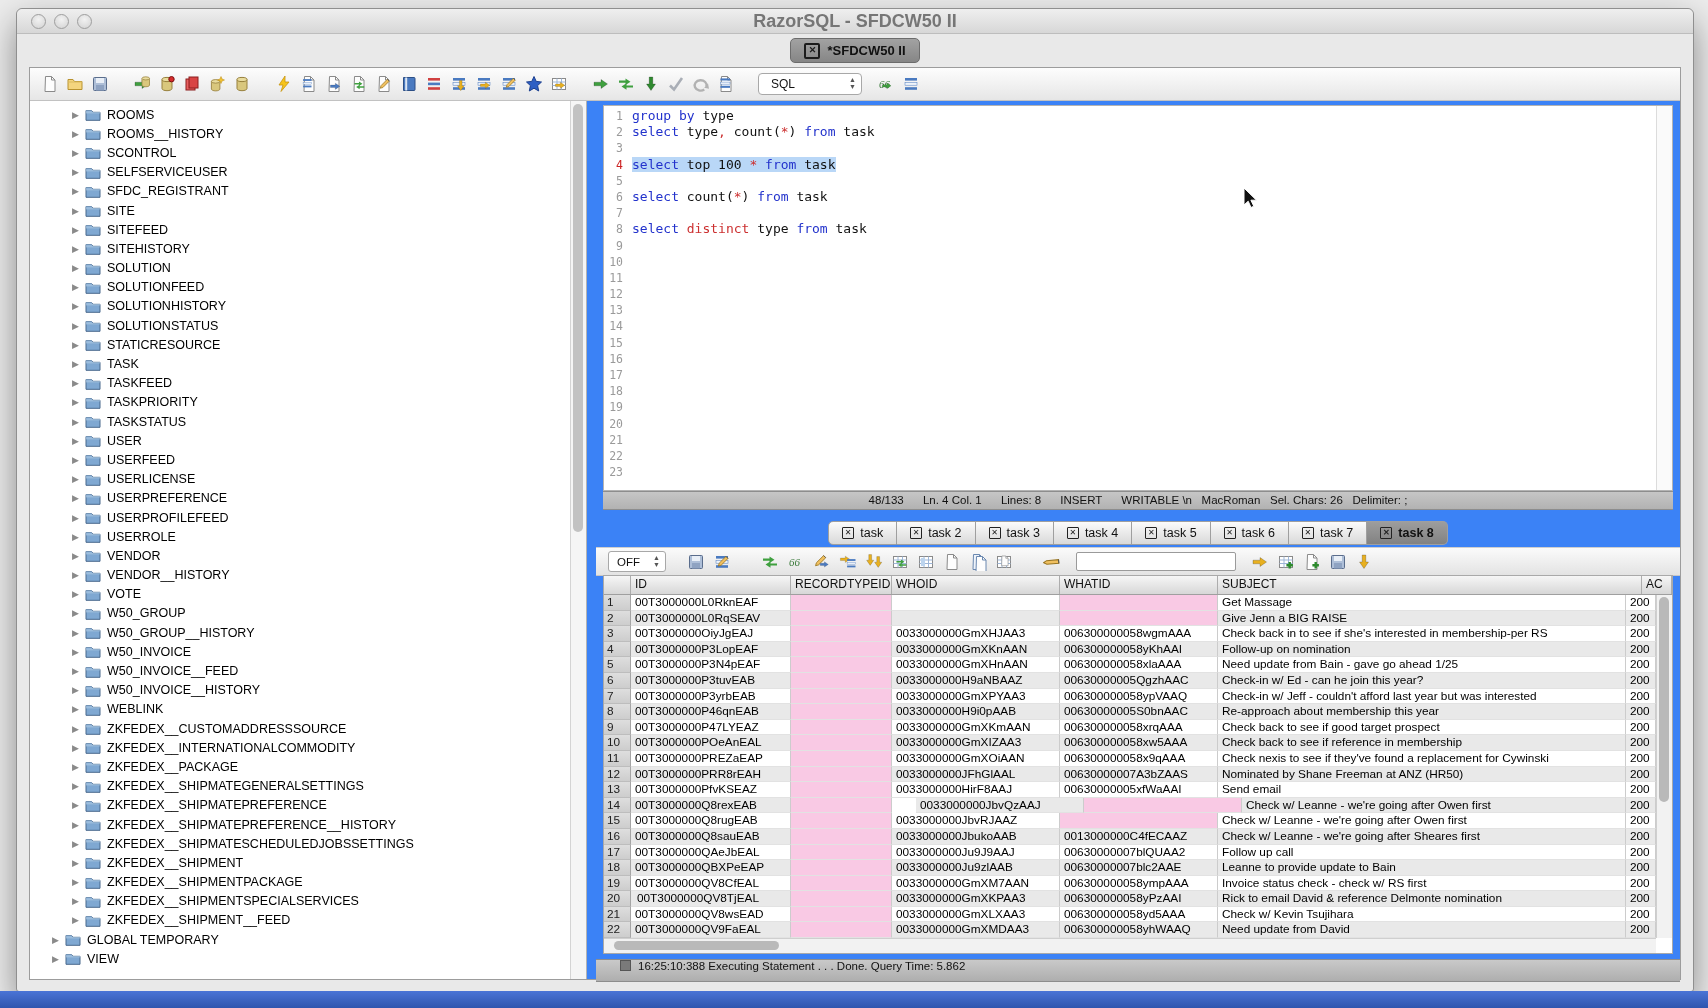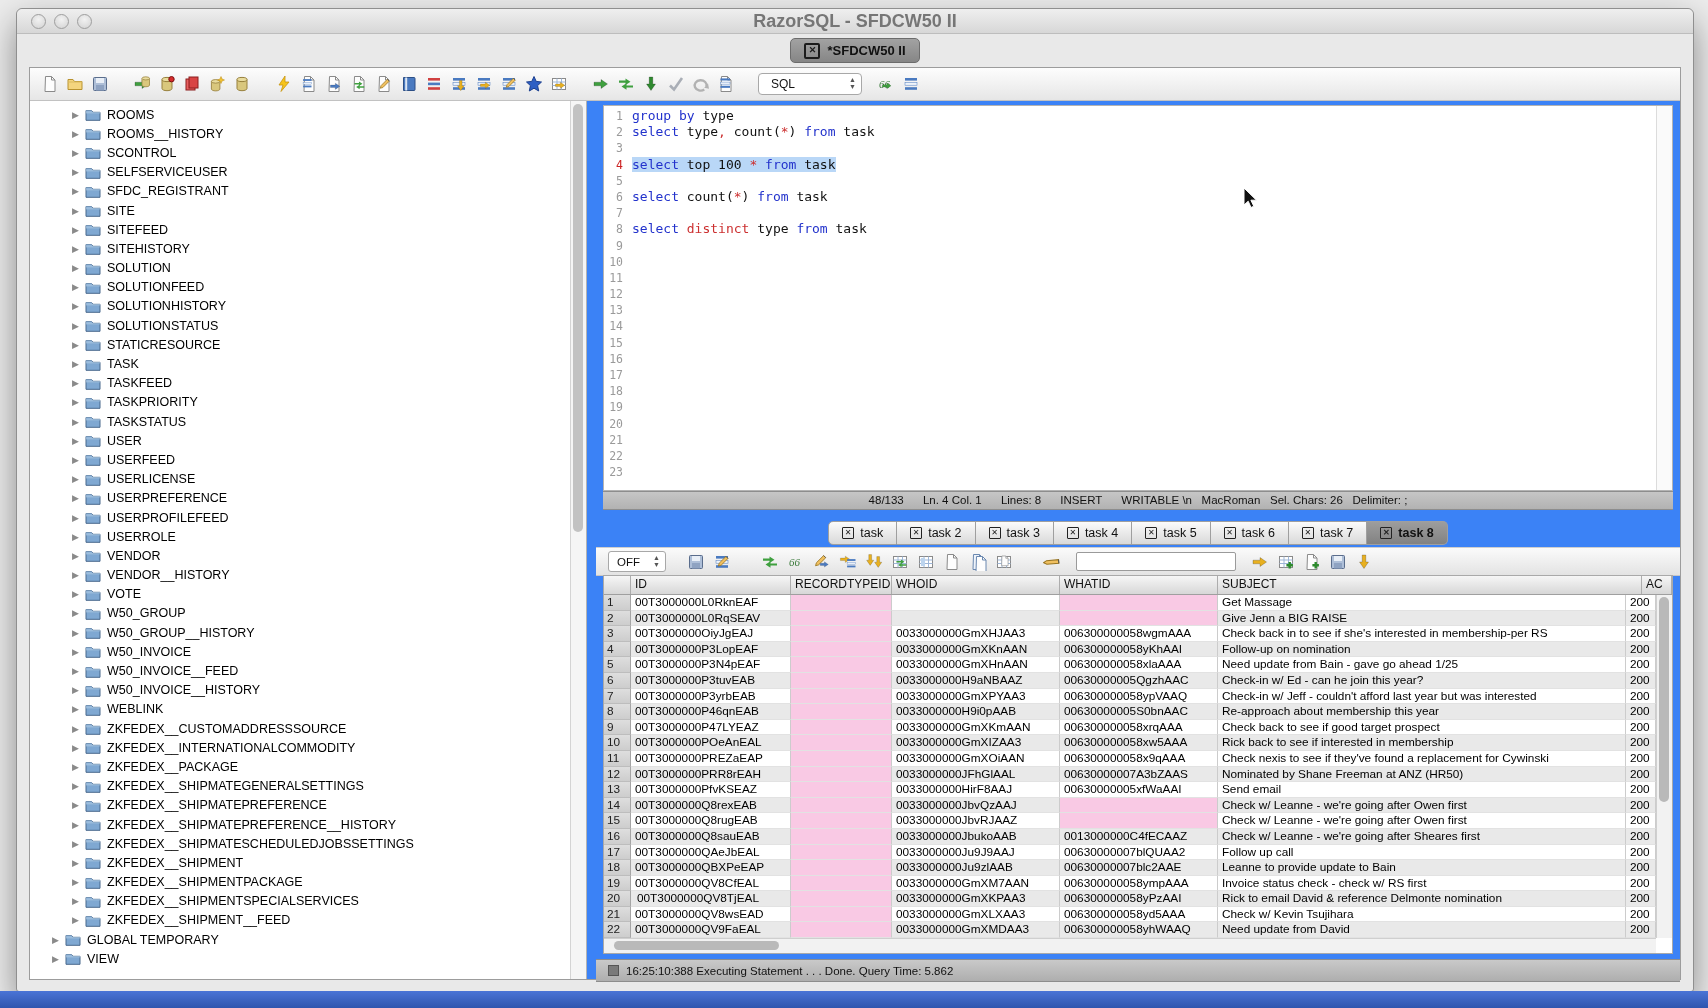--- a/index.html
+++ b/index.html
@@ -93,21 +93,21 @@
   .gc.num{background:linear-gradient(#dedede,#cdcdcd)!important;border-right:1px solid #a5a5a5;
       border-bottom:1px solid #bdbdbd;color:#222;padding-left:3px}
   .gc.null{background:#f9c9e4!important}
   .gvscroll{position:absolute;right:0;top:19px;width:15px;bottom:15px;background:#f2f2f2;border-left:1px solid #cfcfcf}
   .gvthumb{position:absolute;left:2px;top:2px;width:10px;height:205px;background:#b9b9b9;border-radius:5px}
   .ghscroll{position:absolute;left:0;right:16px;bottom:0;height:14px;background:#f2f2f2;border-top:1px solid #cfcfcf}
   .ghthumb{position:absolute;left:10px;top:2px;width:165px;height:9px;background:#b9b9b9;border-radius:5px}
   
   .bstatus{position:absolute;left:0;right:0;top:858px;height:21px;
        background:linear-gradient(#c9c9c9,#aeaeae);border-top:1px solid #8d8d8d;border-bottom:1px solid #8d8d8d;
-       display:flex;align-items:center;padding-left:12px;gap:7px;font-size:11.5px;color:#111}
+       display:flex;padding-left:24px;gap:7px;font-size:11.5px;color:#111}
   .stopsq{width:9px;height:9px;background:#7a7a7a;border:1px solid #555}
   .cursor{position:absolute;left:1243px;top:188px;z-index:50}
 </style>
 </head>
 <body>
 
 <div class="window">
   <div class="titlebar">
     <div class="lights">
       <div class="wbtn"></div>
@@ -1187,21 +1187,21 @@
                 <div class="gc" style="width: 158px; flex: 0 0 158px;">006300000058xrqAAA</div>
                 <div class="gc" style="flex: 1 1 0%;">Check back to see if good target prospect</div>
                 <div class="gc" style="width: 30px; flex: 0 0 30px;">200</div>
               </div>
               <div class="grow alt">
                 <div class="gc num" style="width: 27px; flex: 0 0 27px;">10</div>
                 <div class="gc" style="width: 160px; flex: 0 0 160px;">00T3000000POeAnEAL</div>
                 <div class="gc null" style="width: 101px; flex: 0 0 101px;"></div>
                 <div class="gc" style="width: 168px; flex: 0 0 168px;">0033000000GmXIZAA3</div>
                 <div class="gc" style="width: 158px; flex: 0 0 158px;">006300000058xw5AAA</div>
-                <div class="gc" style="flex: 1 1 0%;">Rick back to see if interested in membership</div>
+                <div class="gc" style="flex: 1 1 0%;">Check back to see if reference in membership</div>
                 <div class="gc" style="width: 30px; flex: 0 0 30px;">200</div>
               </div>
               <div class="grow">
                 <div class="gc num" style="width: 27px; flex: 0 0 27px;">11</div>
                 <div class="gc" style="width: 160px; flex: 0 0 160px;">00T3000000PREZaEAP</div>
                 <div class="gc null" style="width: 101px; flex: 0 0 101px;"></div>
                 <div class="gc" style="width: 168px; flex: 0 0 168px;">0033000000GmXOiAAN</div>
                 <div class="gc" style="width: 158px; flex: 0 0 158px;">006300000058x9qAAA</div>
                 <div class="gc" style="flex: 1 1 0%;">Check nexis to see if they've found a replacement for Cywinski</div>
                 <div class="gc" style="width: 30px; flex: 0 0 30px;">200</div>
@@ -1221,21 +1221,21 @@
                 <div class="gc null" style="width: 101px; flex: 0 0 101px;"></div>
                 <div class="gc" style="width: 168px; flex: 0 0 168px;">0033000000HirF8AAJ</div>
                 <div class="gc" style="width: 158px; flex: 0 0 158px;">00630000005xfWaAAI</div>
                 <div class="gc" style="flex: 1 1 0%;">Send email</div>
                 <div class="gc" style="width: 30px; flex: 0 0 30px;">200</div>
               </div>
               <div class="grow alt">
                 <div class="gc num" style="width: 27px; flex: 0 0 27px;">14</div>
                 <div class="gc" style="width: 160px; flex: 0 0 160px;">00T3000000Q8rexEAB</div>
                 <div class="gc null" style="width: 101px; flex: 0 0 101px;"></div>
-                <div class="gc" style="width: 168px; flex: 0 0 168px;">0033000000JbvQzAAJ</div>
+                <div class="gc" style="width: 168px; flex: 0 0 168px; margin-left: 24px;">0033000000JbvQzAAJ</div>
                 <div class="gc null" style="width: 158px; flex: 0 0 158px;"></div>
                 <div class="gc" style="flex: 1 1 0%;">Check w/ Leanne - we're going after Owen first</div>
                 <div class="gc" style="width: 30px; flex: 0 0 30px;">200</div>
               </div>
               <div class="grow">
                 <div class="gc num" style="width: 27px; flex: 0 0 27px;">15</div>
                 <div class="gc" style="width: 160px; flex: 0 0 160px;">00T3000000Q8rugEAB</div>
                 <div class="gc null" style="width: 101px; flex: 0 0 101px;"></div>
                 <div class="gc" style="width: 168px; flex: 0 0 168px;">0033000000JbvRJAAZ</div>
                 <div class="gc null" style="width: 158px; flex: 0 0 158px;"></div>

